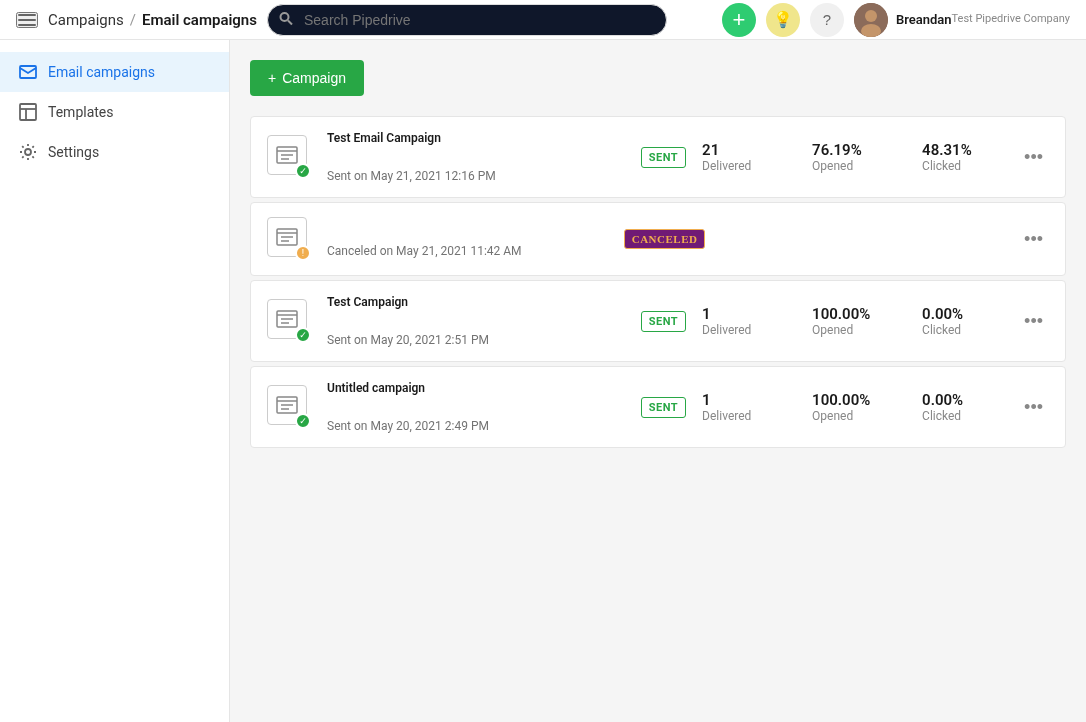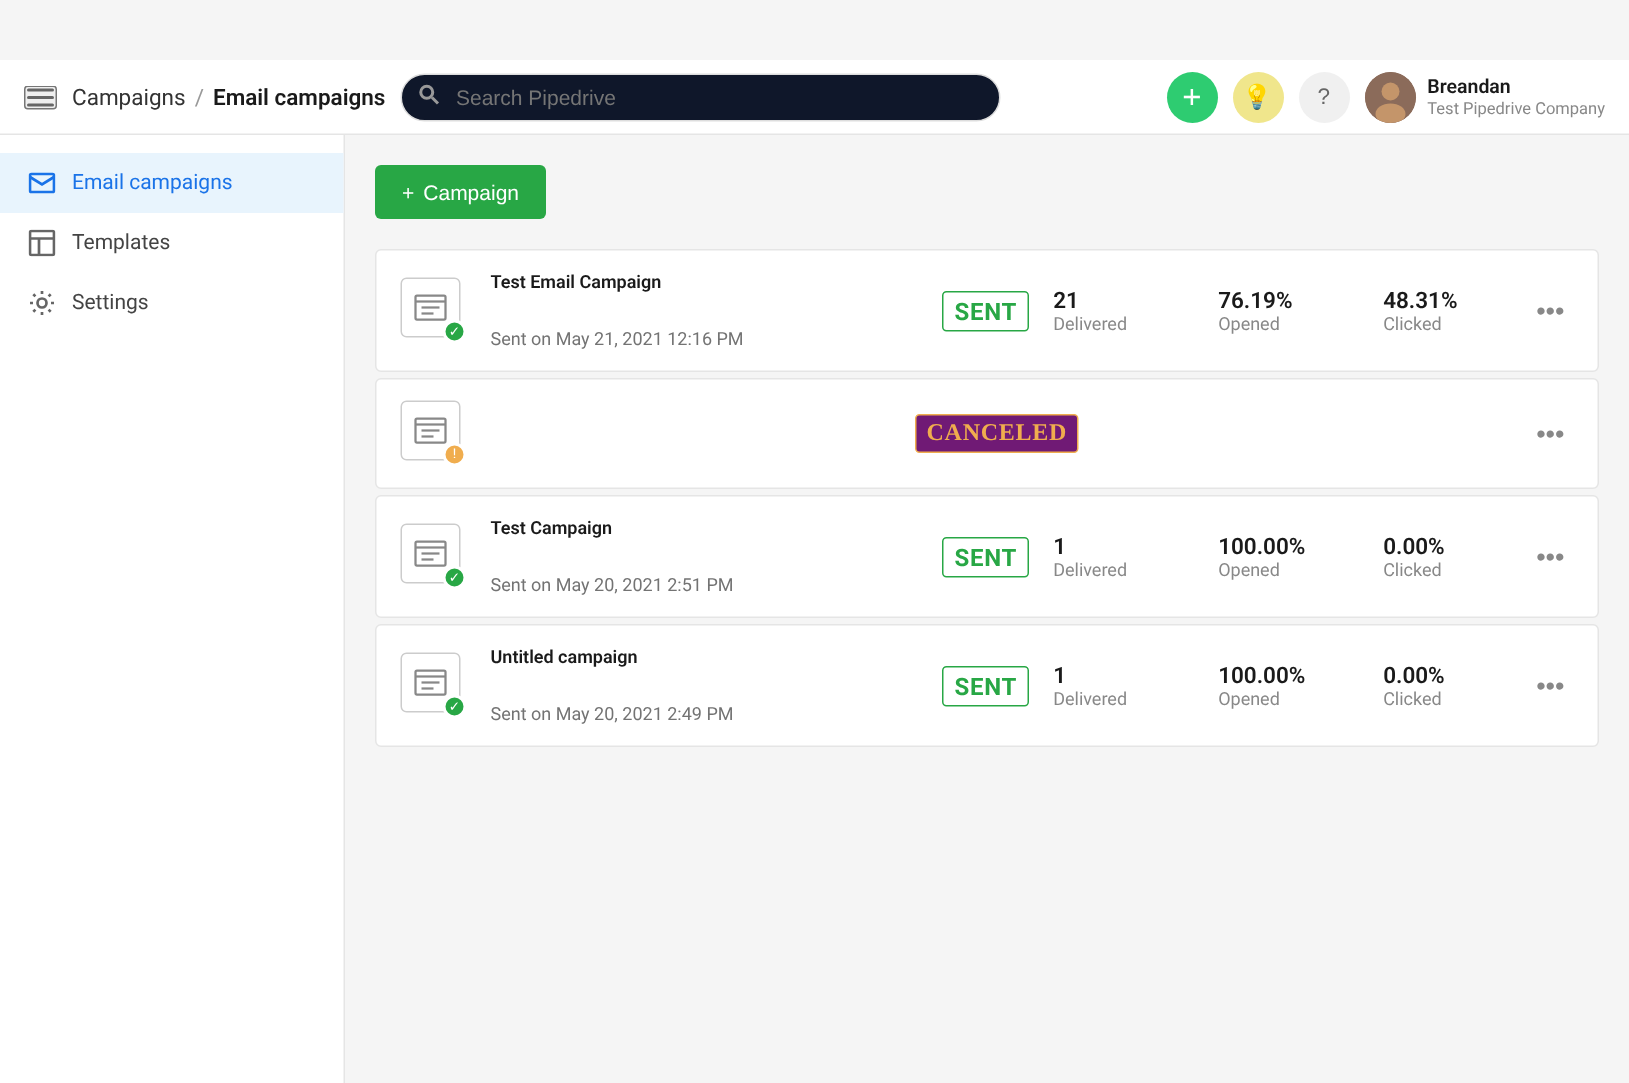--- a/index.html
+++ b/index.html
@@ -1,28 +1,27 @@
 <!DOCTYPE html>
 <html><head>
   <meta charset="utf-8">
   <style>
     * { box-sizing: border-box; margin: 0; padding: 0; }
     body { font-family: -apple-system, BlinkMacSystemFont, 'Segoe UI', Roboto, sans-serif; background: #f5f5f5; height: 722px; overflow: hidden; display: flex; flex-direction: column; }
 
     
     .topnav {
-      height: 50px;
+      height: 40px;
       background: #fff;
       display: flex;
       align-items: center;
       padding: 0 16px;
       border-bottom: 1px solid #e5e5e5;
       gap: 12px;
       flex-shrink: 0;
-      margin-top: 40px;
     }
     .topnav-left { display: flex; align-items: center; gap: 10px; flex: 1; }
     .hamburger { width: 22px; height: 16px; display: flex; flex-direction: column; justify-content: space-between; cursor: pointer; }
     .hamburger span { display: block; height: 2px; background: #666; border-radius: 2px; }
     .breadcrumb { display: flex; align-items: center; gap: 6px; font-size: 15px; color: #333; }
     .breadcrumb-sep { color: #999; }
     .breadcrumb-current { font-weight: 600; color: #1a1a1a; }
     .search-wrap { flex: 1; max-width: 400px; position: relative; }
     .search-wrap input {
       width: 100%;
@@ -47,21 +46,21 @@
       background: #f0e68c; border: none; cursor: pointer;
       display: flex; align-items: center; justify-content: center; font-size: 16px;
     }
     .icon-btn-help {
       width: 34px; height: 34px; border-radius: 50%;
       background: #f0f0f0; border: none; cursor: pointer;
       display: flex; align-items: center; justify-content: center; font-size: 15px; color: #666;
     }
     .user-info { display: flex; align-items: center; gap: 8px; cursor: pointer; }
     .avatar { width: 34px; height: 34px; border-radius: 50%; background: #8B6B5A; display: flex; align-items: center; justify-content: center; overflow: hidden; }
-    .user-text { display: flex; flex-direction: column; }
+    .user-text { display: flex; flex-direction: row; }
     .user-name { font-size: 13px; font-weight: 600; color: #1a1a1a; }
     .user-company { font-size: 11px; color: #888; }
 
     
     .layout { display: flex; flex: 1; overflow: hidden; }
 
     
     .sidebar {
       width: 230px;
       background: #fff;
@@ -114,21 +113,21 @@
       border: 2px solid #fff;
     }
     .camp-status-dot.success { background: #28a745; color: #fff; }
     .camp-status-dot.warning { background: #f0ad4e; color: #fff; }
 
     .camp-info { flex: 1; min-width: 0; }
     .camp-name { font-size: 12px; font-weight: 600; color: #1a1a1a; margin-bottom: 3px; }
     .camp-date { font-size: 12px; color: #737373; margin-top: 24px; }
 
     .badge {
-      padding: 3px 7px; border-radius: 3px; font-size: 16px; font-weight: 700;
+      padding: 3px 7px; border-radius: 3px; font-size: 11px; font-weight: 700;
       letter-spacing: 0.5px; flex-shrink: 0;
     }
     .badge-sent { background: #fff; border: 1.5px solid #28a745; color: #28a745; }
     .badge-canceled { background: #701a75; border: 1.5px solid #f0ad4e; color: #f0ad4e; font-family: Liberation Serif, serif; }
 
     .camp-stat { text-align: left; min-width: 80px; }
     .camp-stat-value { font-size: 15px; font-weight: 600; color: #1a1a1a; }
     .camp-stat-label { font-size: 12px; color: #888; }
 
     .more-btn {
@@ -273,20 +272,21 @@
         <svg width="22" height="18" viewBox="0 0 22 18" fill="none" stroke="#888" stroke-width="1.5">
           <rect x="1" y="1" width="20" height="16" rx="1"></rect>
           <line x1="1" y1="5" x2="21" y2="5"></line>
           <line x1="5" y1="9" x2="17" y2="9"></line>
           <line x1="5" y1="13" x2="13" y2="13"></line>
         </svg>
       </div>
       <div class="camp-status-dot warning">!</div>
     </div>
     <div class="camp-info">
+      <div class="camp-date">Canceled on May 21, 2021 11:42 AM</div>
     </div>
     <span class="badge badge-canceled">CANCELED</span>
     <div style="flex:1"></div>
     <button class="more-btn" title="More options">
       <span>•••</span>
     </button>
   </div>
         <div class="campaign-row">
     <div class="camp-icon-wrap">
       <div class="camp-icon">

